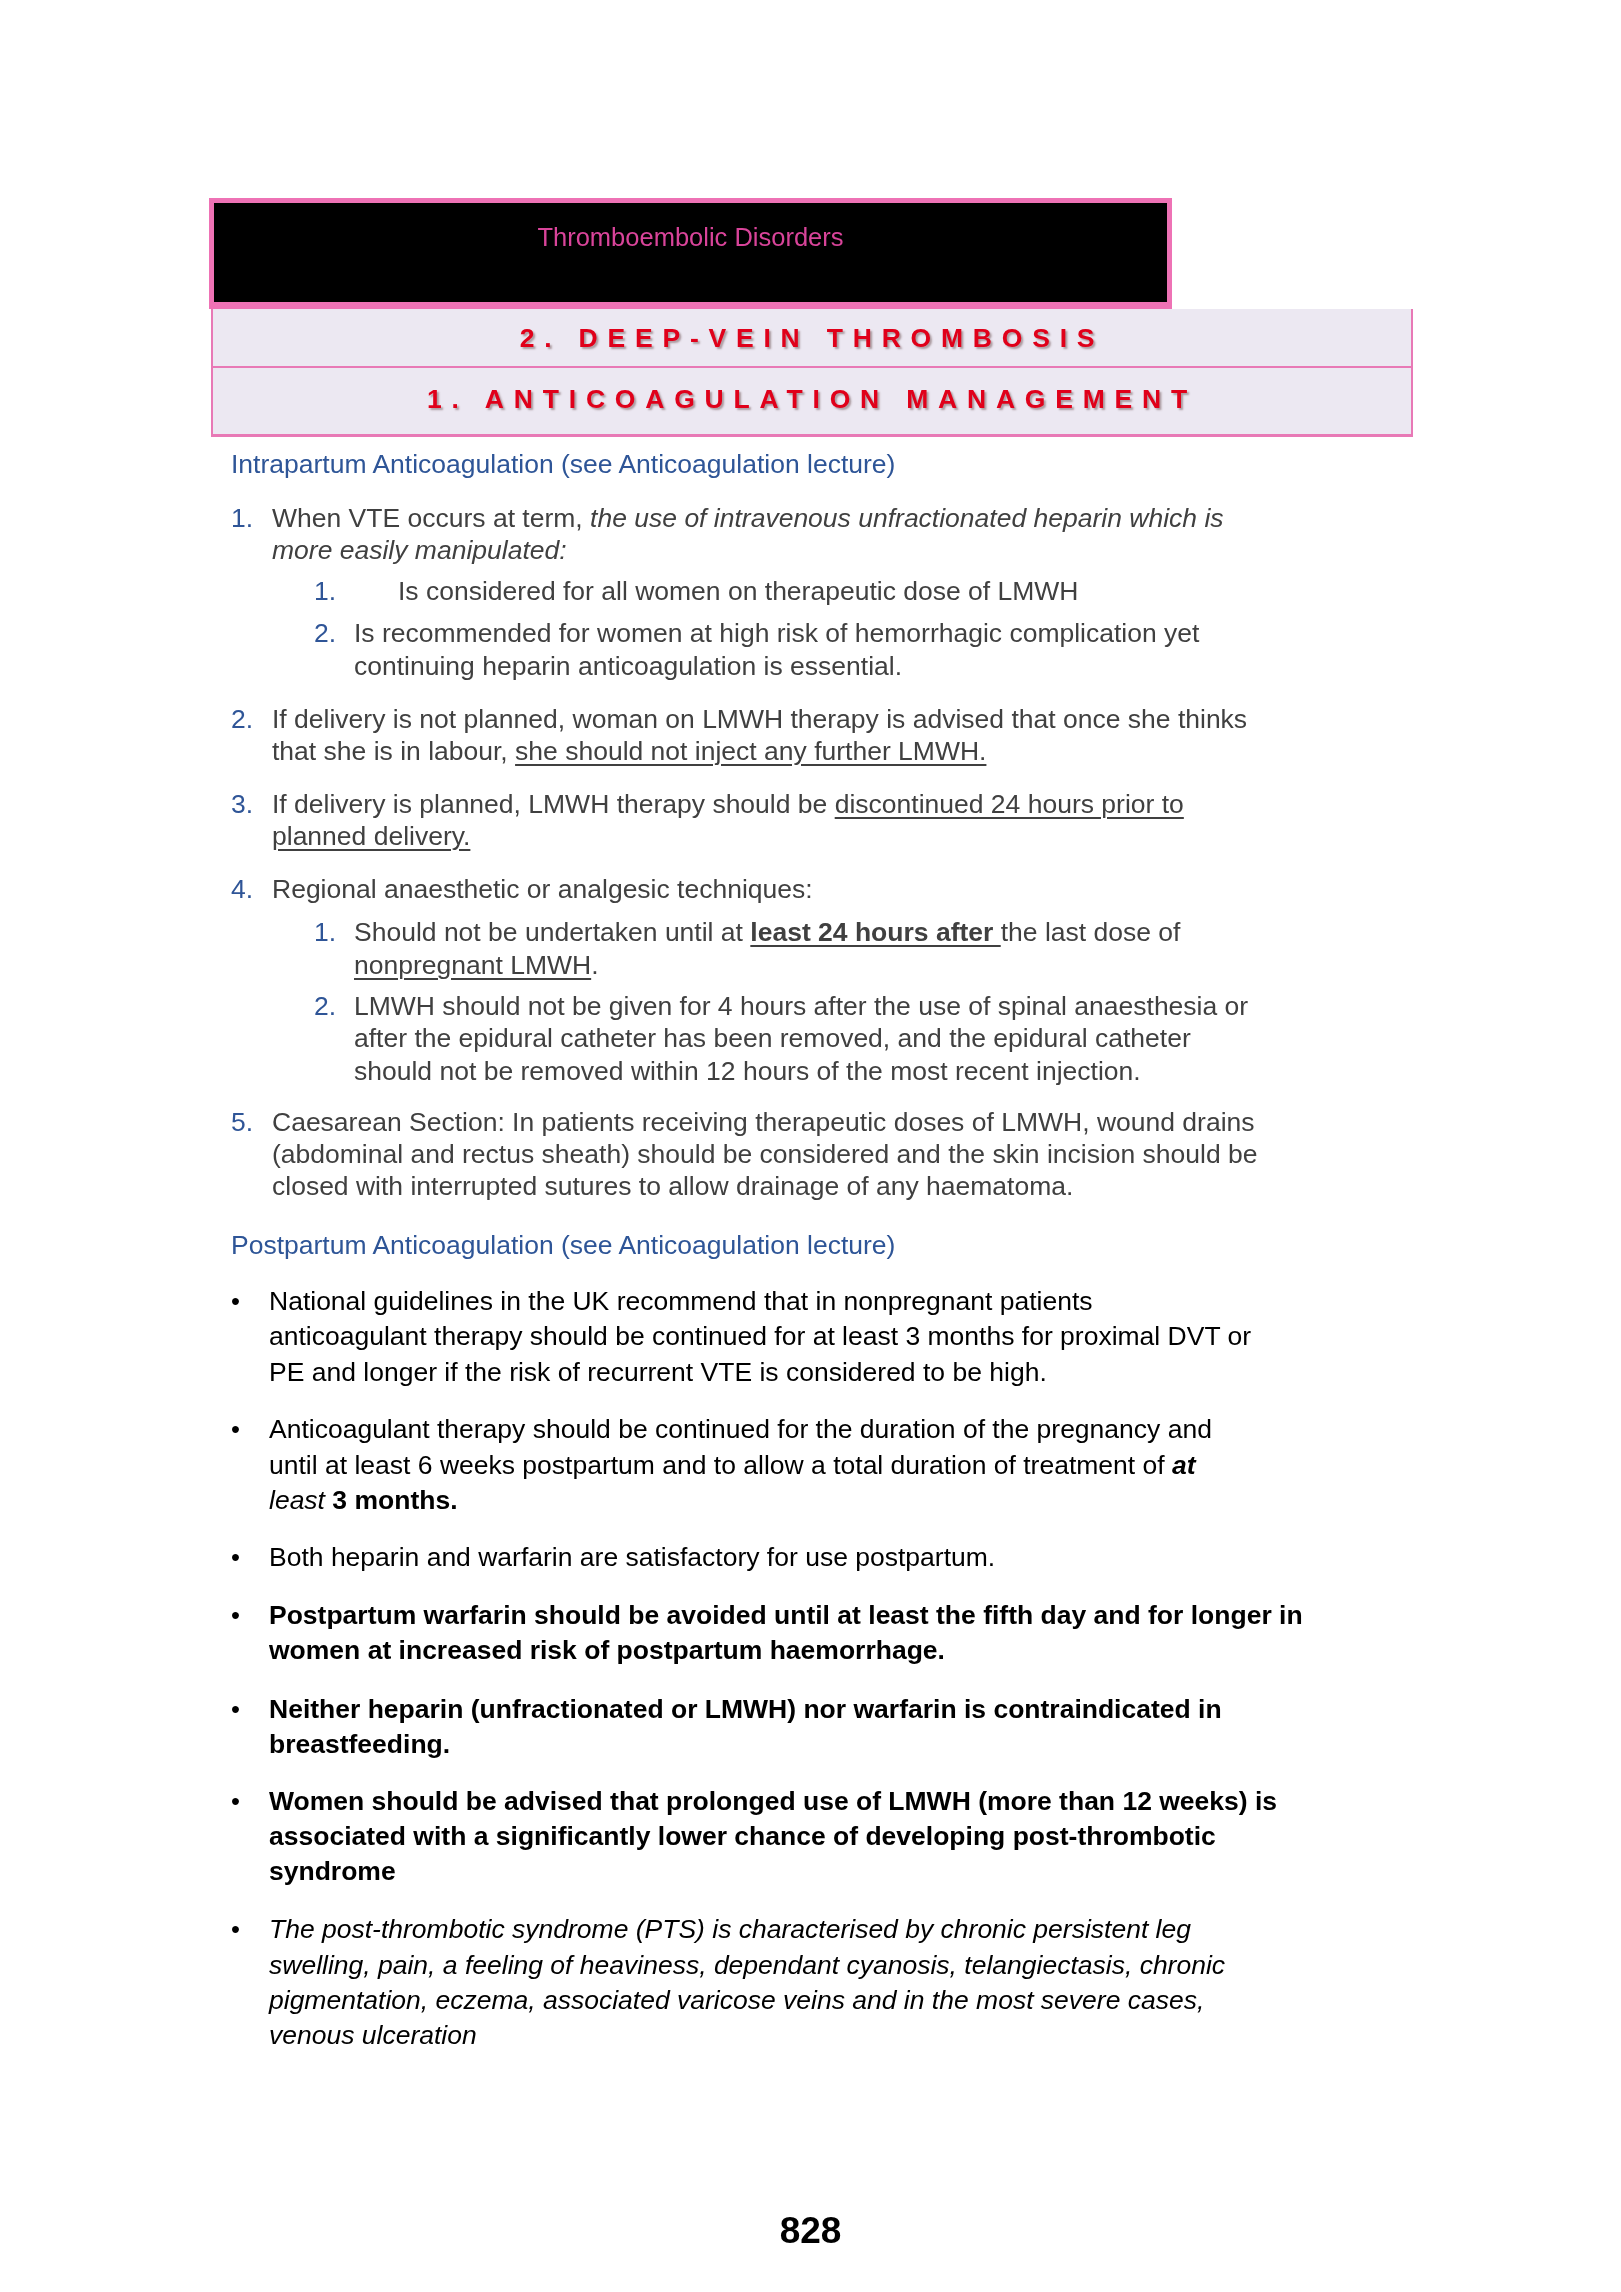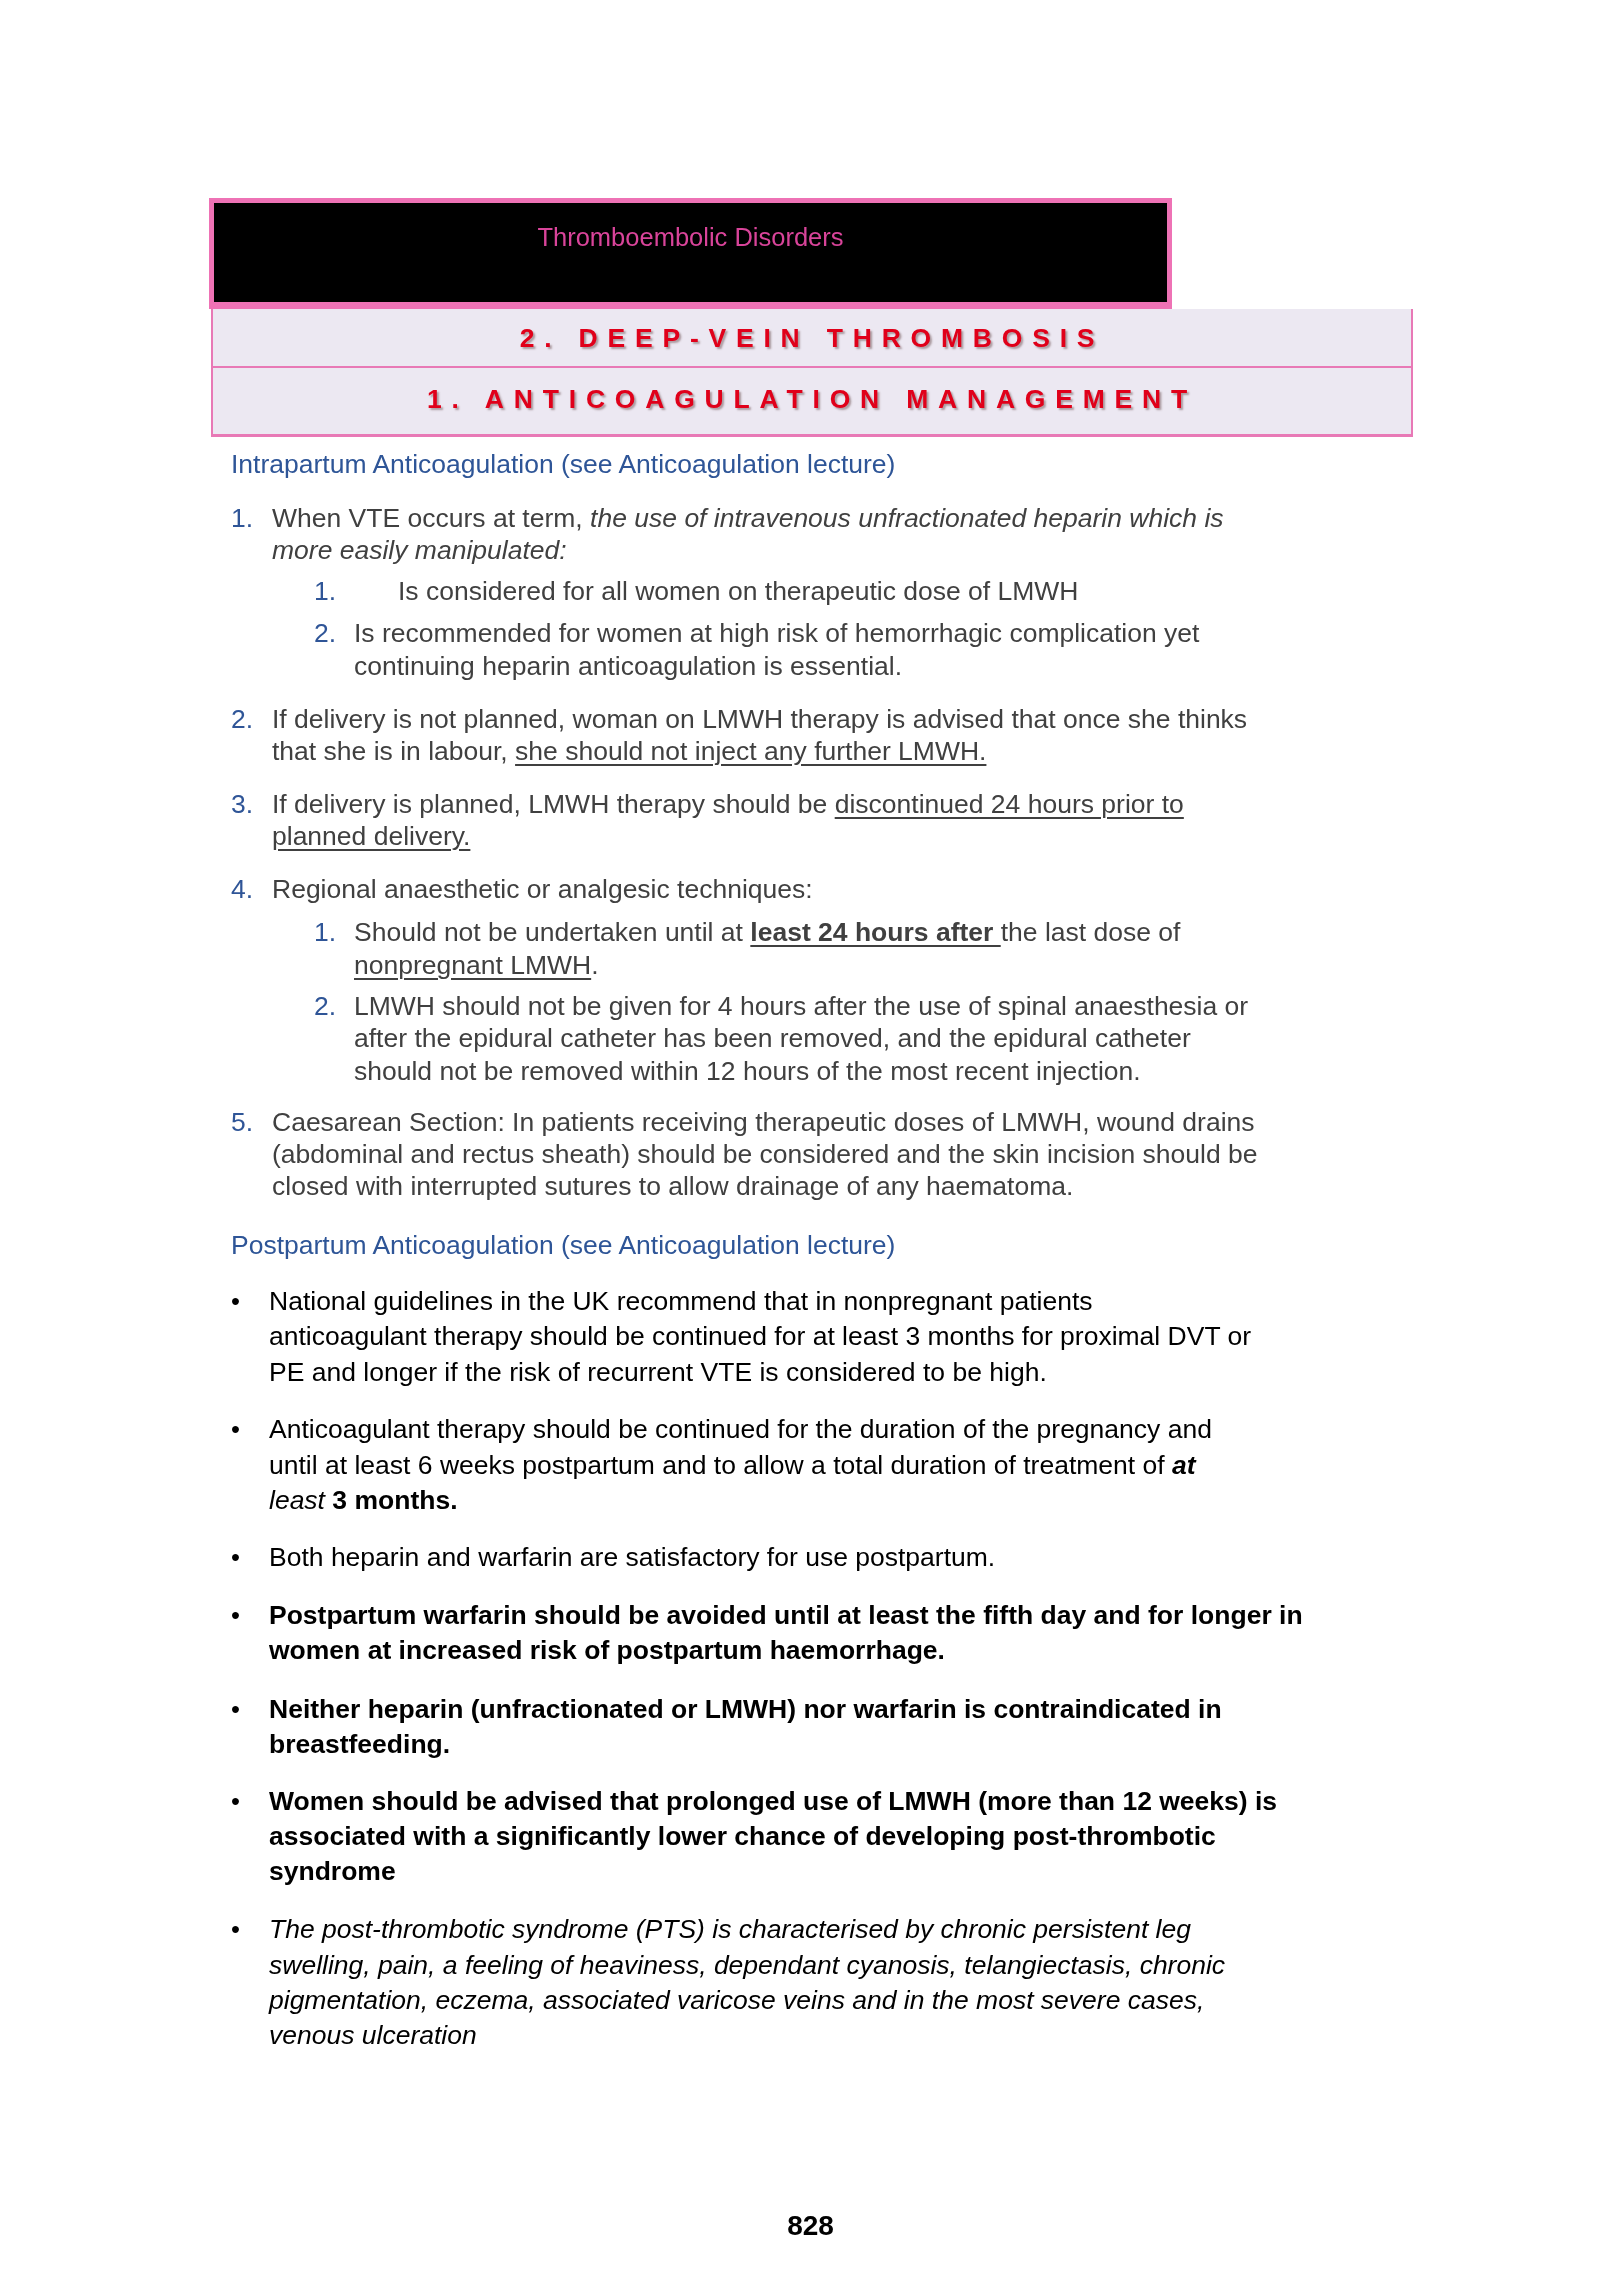--- a/index.html
+++ b/index.html
@@ -29,21 +29,21 @@
   .num { position: absolute; color: #2F5597; font-size: 26.5px; }
   .bullet { position: absolute; color: #000; font-size: 25.5px; }
   .line { position: absolute; white-space: nowrap; font-size: 26.5px; }
   .gray { color: #404040; }
   .black { color: #000000; }
   .b { font-weight: bold; }
   .i { font-style: italic; }
   .u { text-decoration: underline; text-decoration-thickness: 2px; text-underline-offset: 3.9px; }
 
   .page-number { position: absolute; left: 0; right: 0; top: 2210px; text-align: center;
-                 font-size: 28px; font-weight: bold; color: #000; }
+                 font-size: 37px; font-weight: bold; color: #000; }
 </style>
 </head>
 <body>
 
 <div class="title-box">
   <div class="title-line l1">Thromboembolic Disorders</div>
 </div>
 <div class="band band-dvt">
   <div class="band-text">2. DEEP-VEIN THROMBOSIS</div>
 </div>

